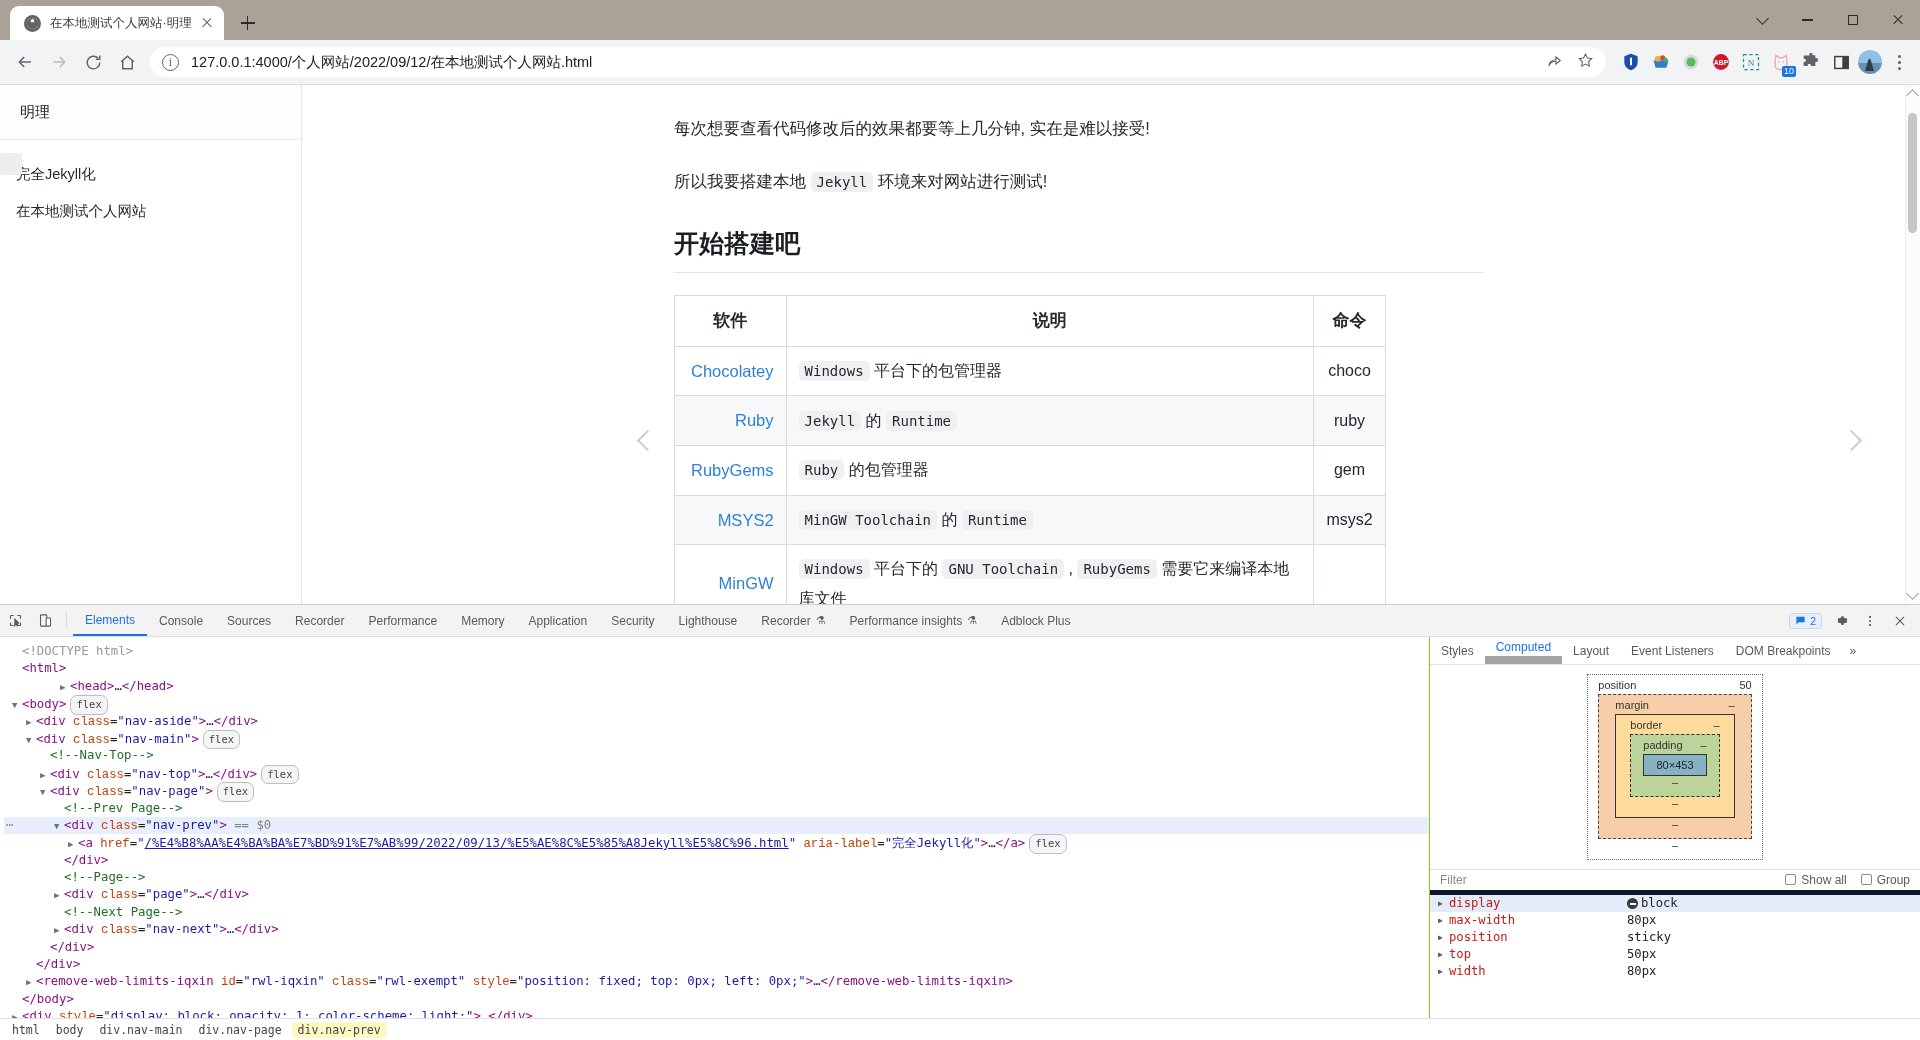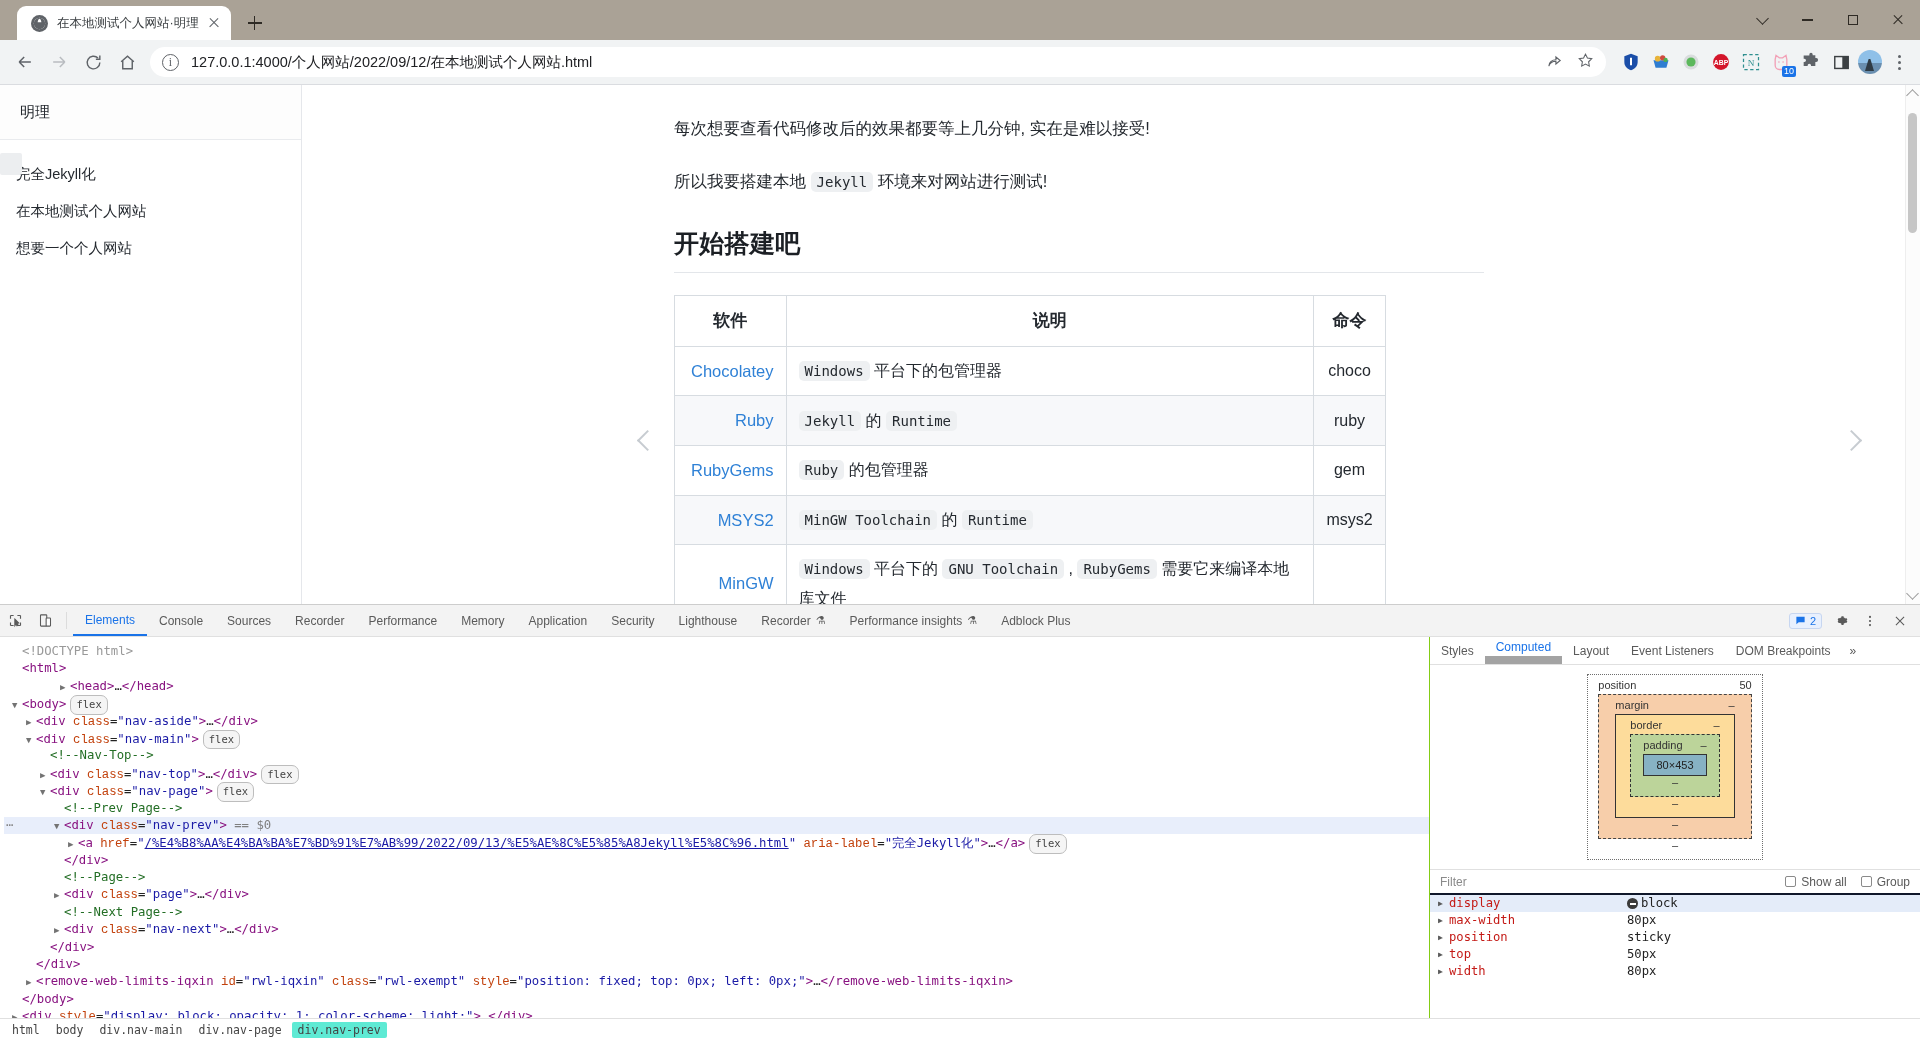--- a/index.html
+++ b/index.html
@@ -9,21 +9,21 @@
     background:#ffffff;
     font-size:13px;
     color:#202124;
   }
 
   
   .browser { width:1920px; height:1040px; display:flex; flex-direction:column; }
 
   .tabstrip {
     height:40px; background:#aaa296; display:flex; align-items:flex-end;
-    padding-left:17px; position:relative; flex:0 0 40px;text-align:right;
+    padding-left:10px; position:relative; flex:0 0 40px;text-align:right;
   }
   .tab {
     height:34px; background:#fff; border-radius:9px 9px 0 0;
     display:flex; align-items:center; padding:0 8px 0 14px;
     min-width:205px; max-width:240px; position:relative;
   }
   .tab-favicon {
     width:17px;height:17px;border-radius:50%;
     background:#5f6368; flex:0 0 17px; margin-right:9px;
     display:flex;align-items:center;justify-content:center;
@@ -166,21 +166,21 @@
   .cm { color:#236e25; } .txt{color:#222;} .gray{color:#999;}
   .flexbadge { display:inline-block; border:1px solid #bdbdbd; border-radius:7px;
                padding:0 5px; font-size:10.5px; color:#444; background:#f5f5f5; margin-left:4px;}
   .dollar { color:#808080; }
   a.domlink { color:#1a1aa6; text-decoration:underline; }
 
   .crumbbar { height:22px; border-top:1px solid #e0e0e0; display:flex; align-items:center;
               padding-left:6px; gap:4px; font-family:"DejaVu Sans Mono","Liberation Mono",monospace;
               font-size:11.5px; color:#444; background:#fff; flex:0 0 22px;}
   .crumb { padding:1px 6px; border-radius:2px;}
-  .crumb.active { background:#5eead4;text-align:center; }
+  .crumb.active { background:#fef9c3;text-align:center; }
 
   .side-pane { flex:0 0 490px; display:flex; flex-direction:column; min-height:0; background:#fff;}
   .side-tabbar { height:28px; display:flex; align-items:stretch; border-bottom:1px solid #e0e0e0;
                  font-size:12px; color:#5a5a5a; flex:0 0 28px;}
   .side-tab { padding:0 11px; display:flex;align-items:center; white-space:nowrap;}
   .side-tab.active { color:#1a73e8; border-bottom:8px solid #a3a3a3; }
   .side-more { padding:0 8px; display:flex;align-items:center; color:#5a5a5a;}
 
   .boxmodel-wrap { flex:0 0 205px; display:flex; align-items:center; justify-content:center;
                    border-bottom:1px solid #e0e0e0; position:relative; }
@@ -188,21 +188,21 @@
         font-family:"Liberation Sans",sans-serif;}
   .bm-pos { border:1px dotted #6e6e6e; padding:4px 10px 8px 10px; background:#fff; }
   .bm-margin { border:1px dashed #444; background:#f7ceaa; padding:4px 16px 8px 16px; margin-top:3px;}
   .bm-border { border:1px solid #333; background:#fddc9b; padding:4px 14px 8px 14px; margin-top:3px;}
   .bm-padding{ border:1px dashed #333; background:#bcd49a; padding:4px 12px 8px 12px; margin-top:3px;}
   .bm-content{ border:1px solid #333; background:#87b2c4; padding:4px 12px; margin-top:3px; color:#222;}
   .bm-side { font-size:11px; color:#333; padding:0 6px;}
   .bm-hdr { font-size:11px; color:#333; display:flex; justify-content:space-between; gap:18px;}
 
   .filter-row { height:25px; display:flex; align-items:center; padding:0 10px;
-                border-bottom:2px solid #0f172a; font-size:12px; color:#5a5a5a; flex:0 0 25px;}
+                border-bottom:5px solid #0f172a; font-size:12px; color:#5a5a5a; flex:0 0 25px;}
   .filter-right { margin-left:auto; display:flex; align-items:center; gap:14px; font-size:12px;}
   .cb { width:11px;height:11px;border:1px solid #8a8a8a;border-radius:2px;display:inline-block;
         margin-right:5px; vertical-align:-1px;}
   .prop-list { flex:1; overflow:hidden; font-family:"DejaVu Sans Mono","Liberation Mono",monospace;
                font-size:12.2px; line-height:17px; }
   .prop { display:flex; padding-left:8px; height:17px; align-items:center;}
   .prop.hl { background:#e4ecf9; }
   .prop .tri { width:11px; color:#5a5a5a; font-size:8px; }
   .prop .k { width:178px; color:#c41a16; }
   .prop .k.inh { color:#b9b9b9; }
@@ -350,21 +350,20 @@
   <div class="viewport">
 
     <div class="nav-aside">
       <div class="aside-logo"></div>
       <div class="aside-head">
         <span class="aside-site">明理</span>
       </div>
       <div class="aside-list">
         <div class="aside-item">完全Jekyll化</div>
         <div class="aside-item">在本地测试个人网站</div>
-        <div class="aside-item">想要一个个人网站</div>
       </div>
     </div>
 
     <div class="content-wrap">
       <div class="arrow-nav prev"></div>
       <div class="arrow-nav next"></div>
 
       <div class="article">
         <p>每次想要查看代码修改后的效果都要等上几分钟, 实在是难以接受!</p>
         <p>

